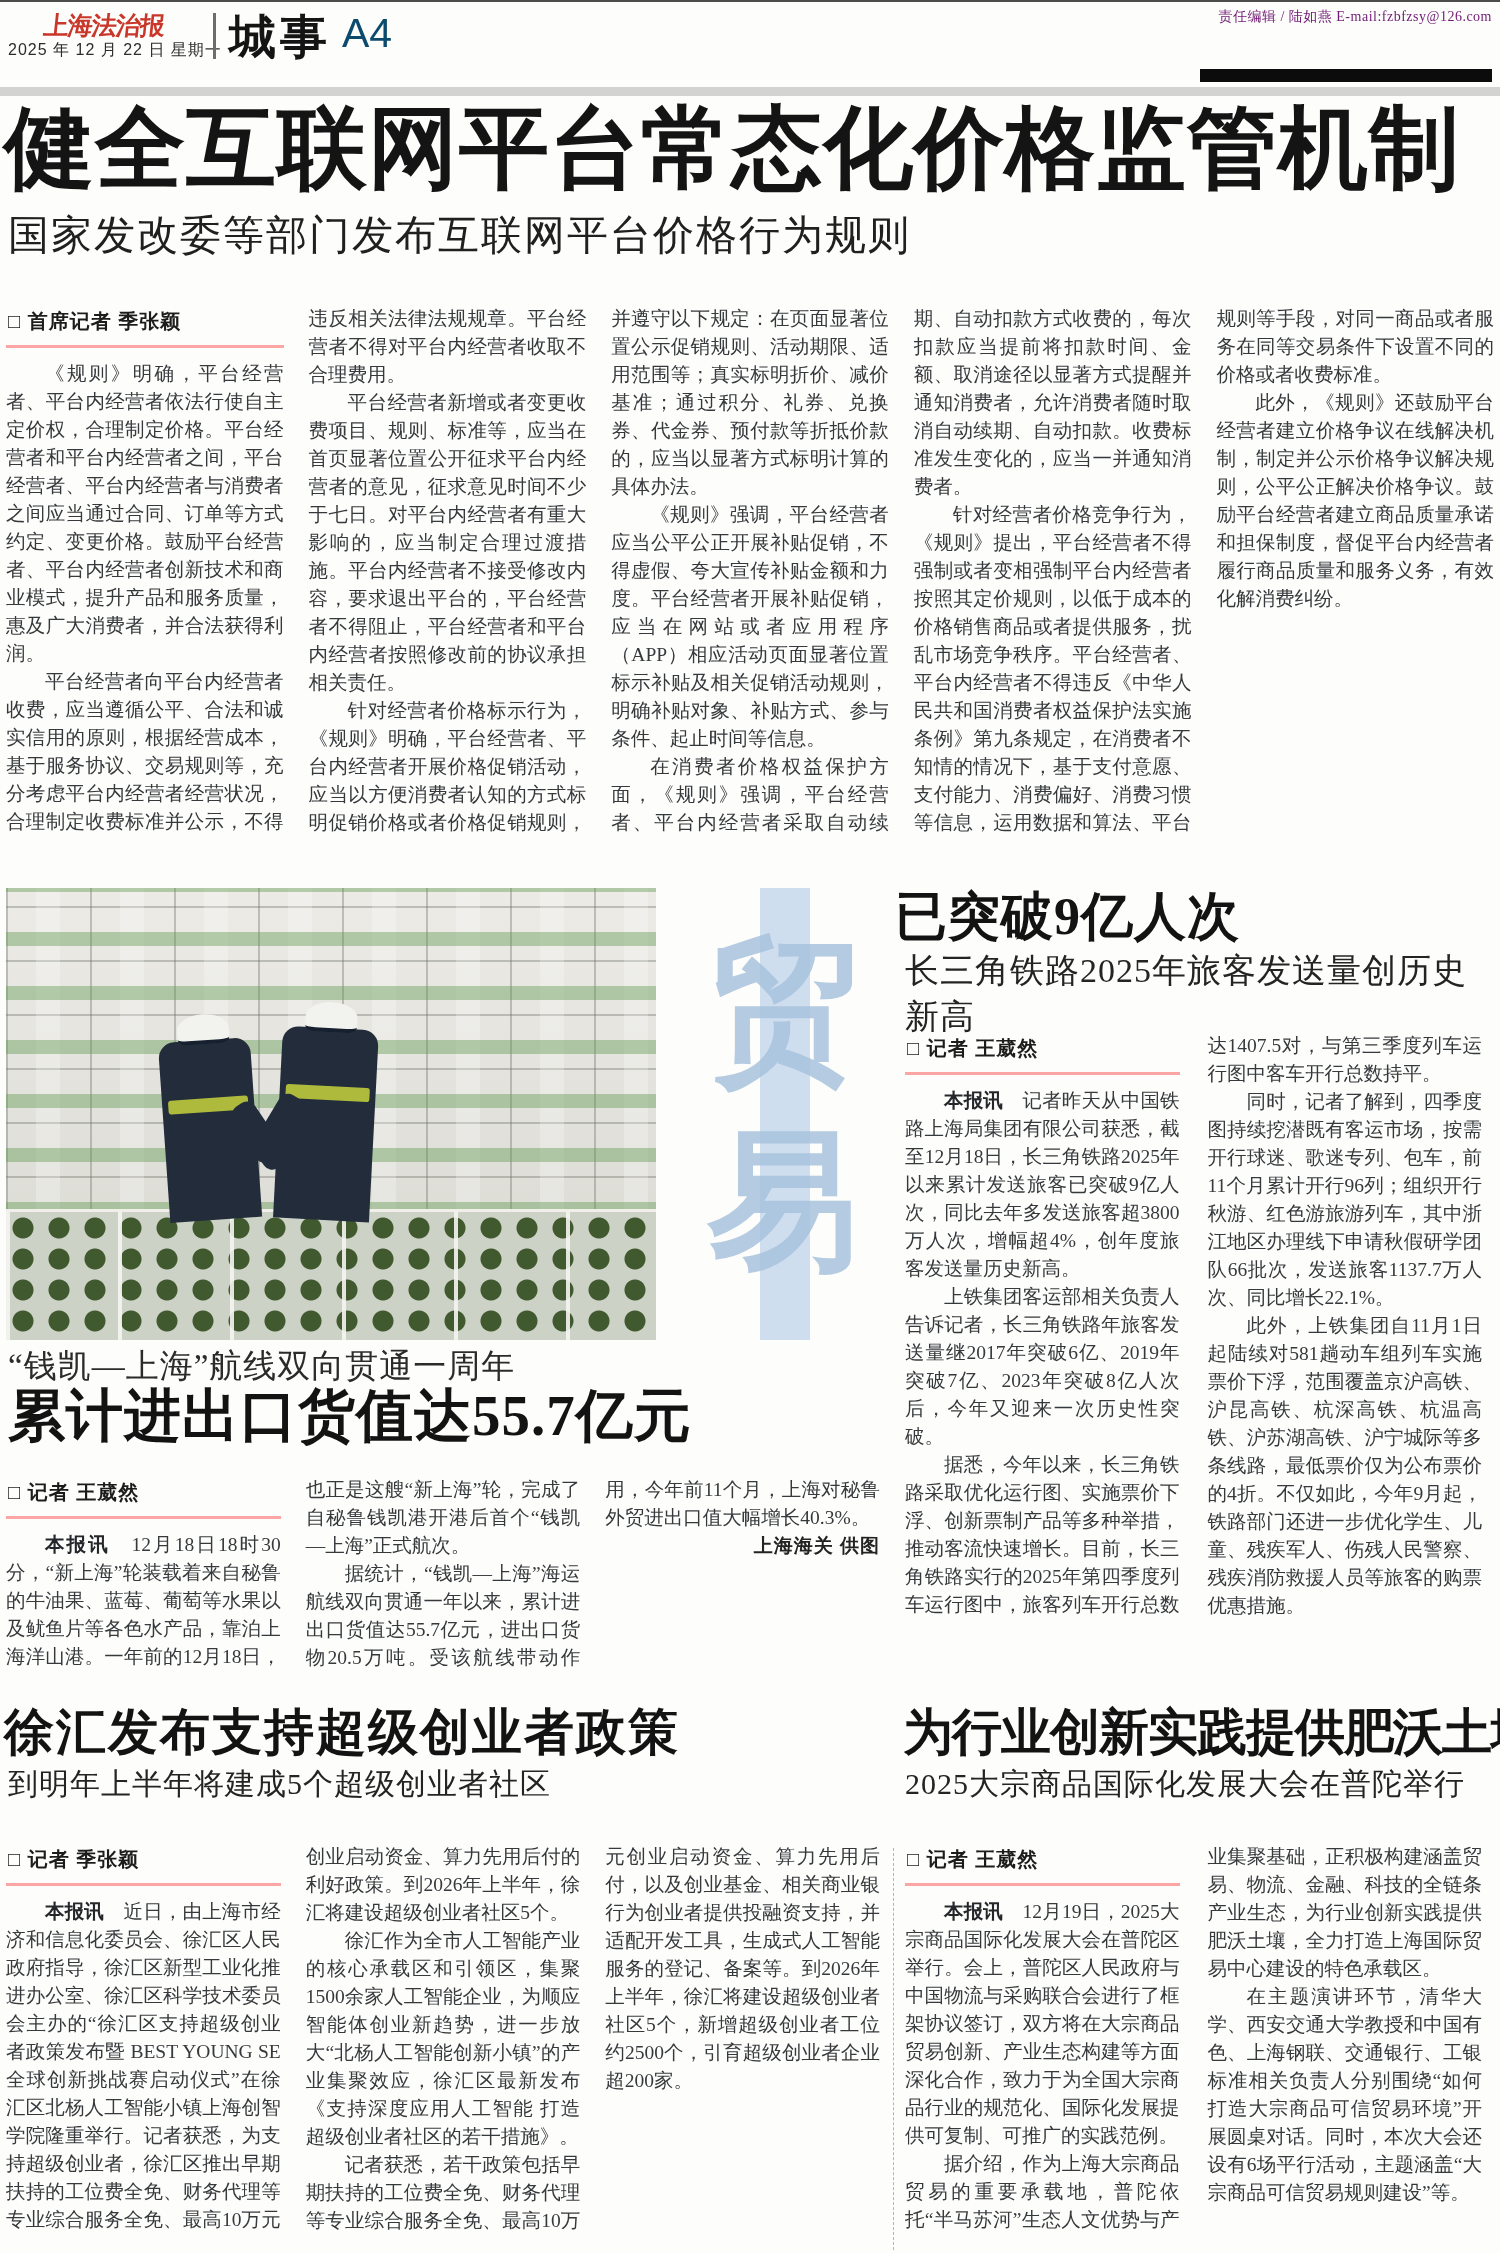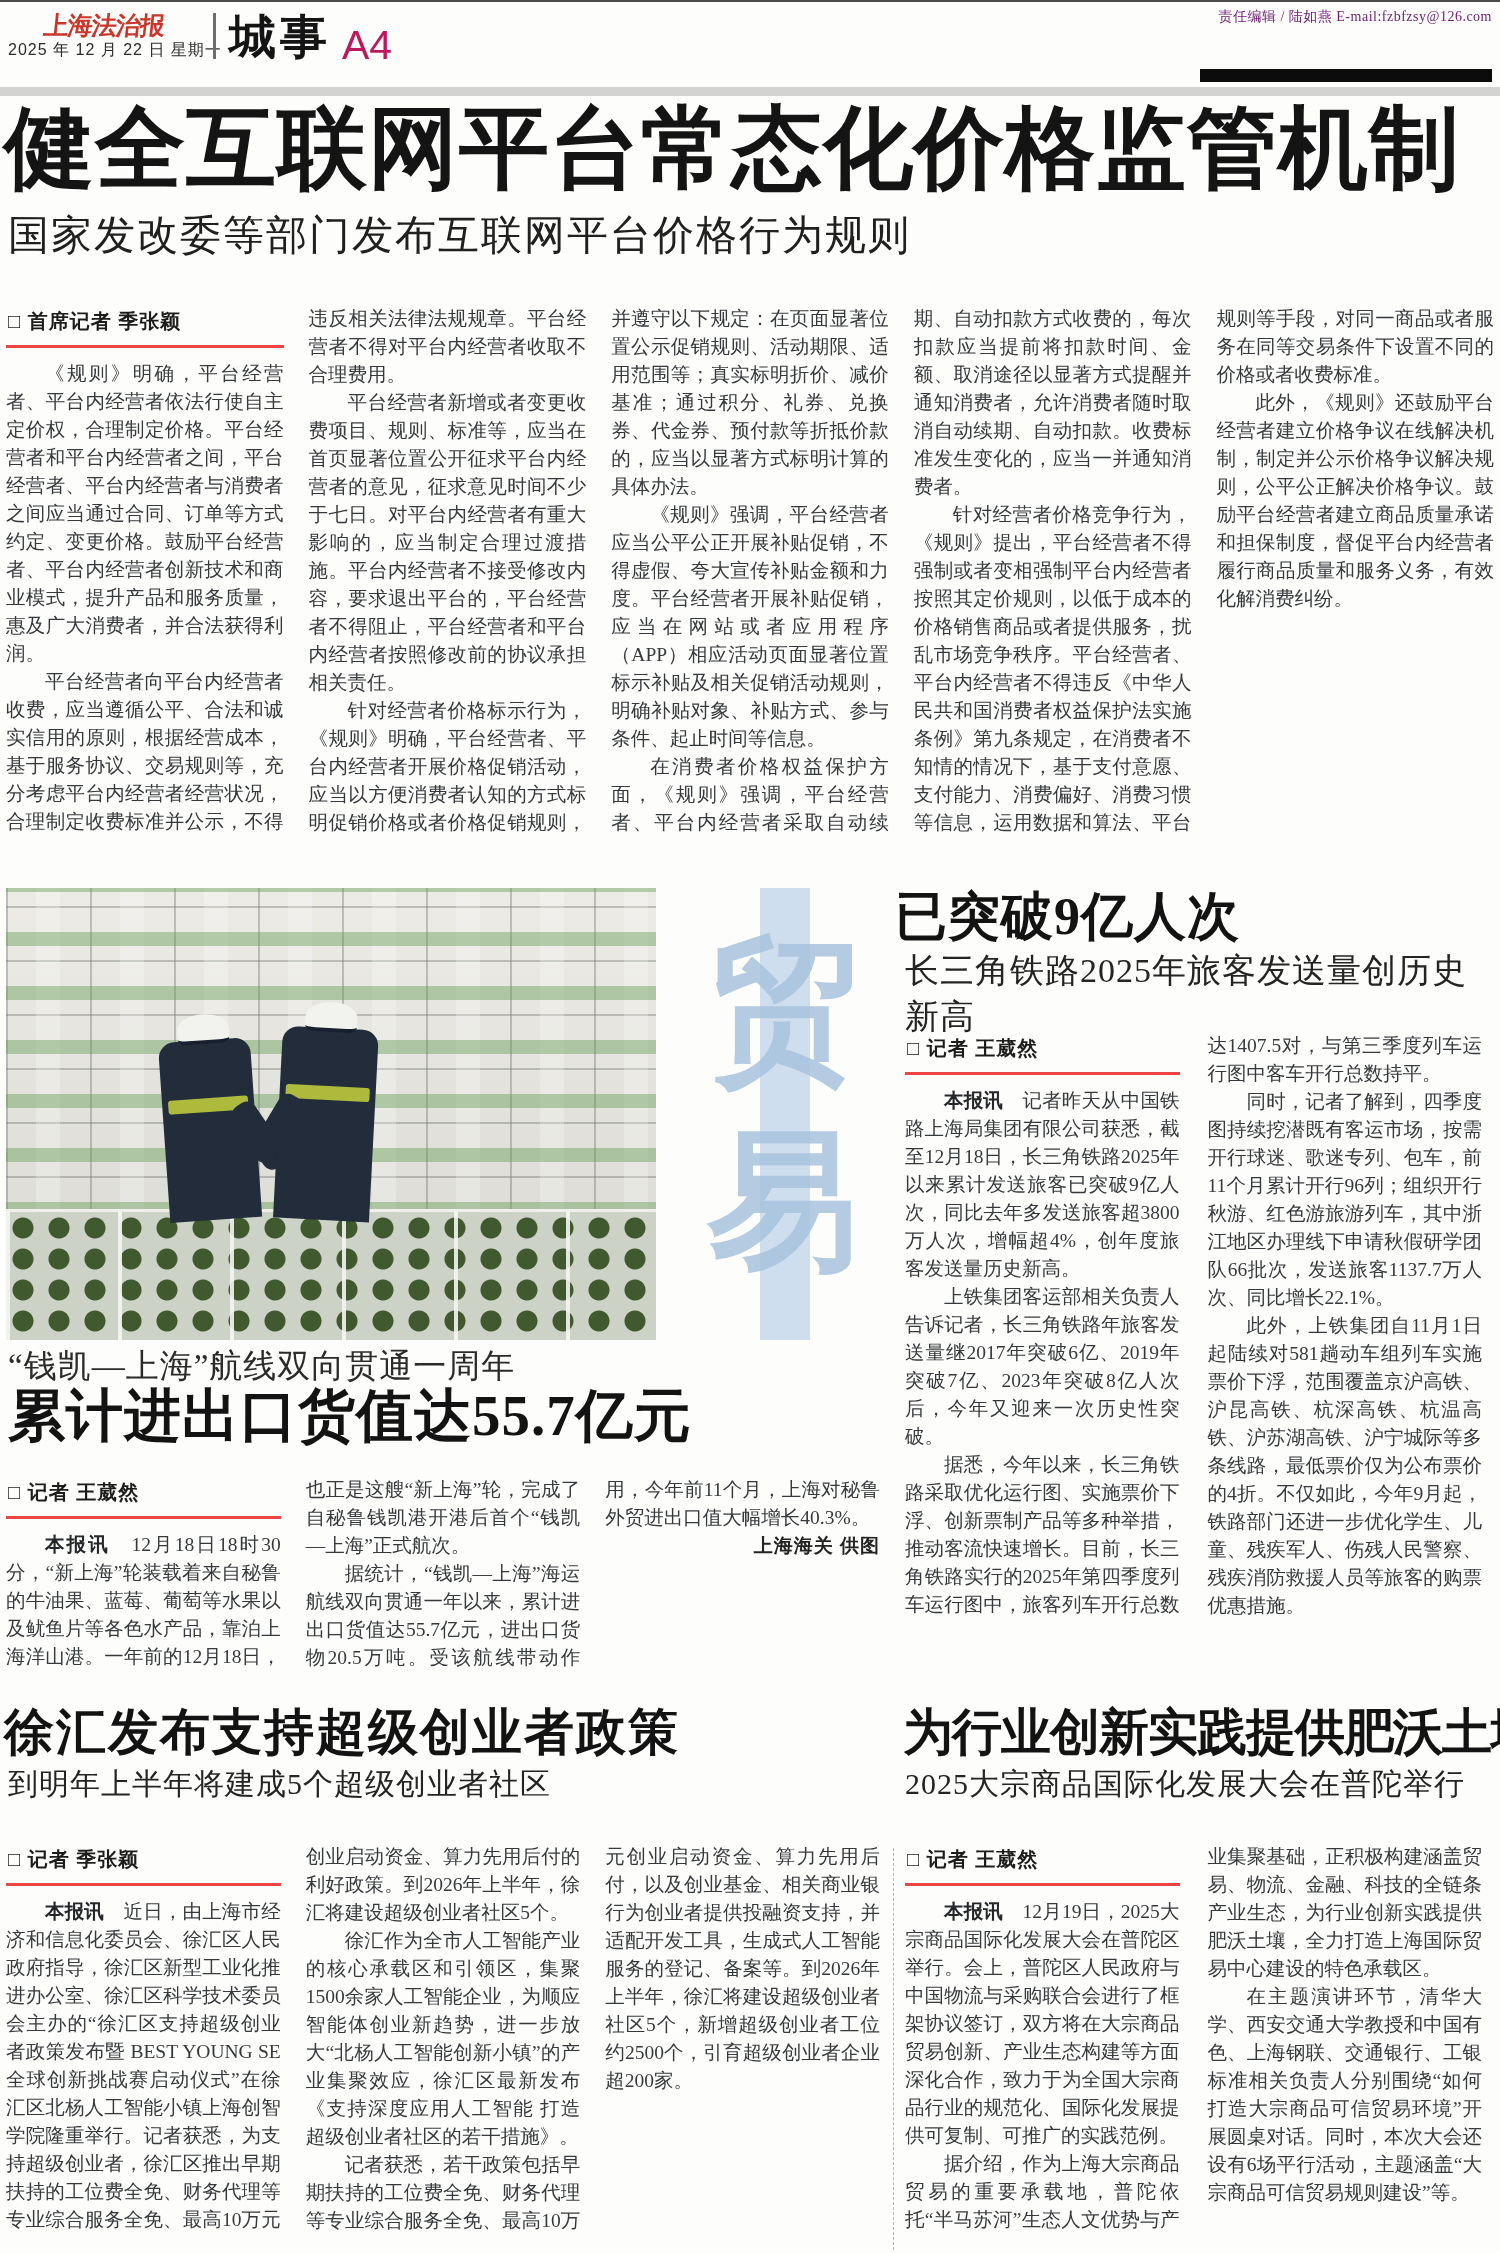--- a/index.html
+++ b/index.html
@@ -7,21 +7,21 @@
         font-family:"Liberation Serif","DejaVu Serif",serif;color:#34373a;overflow:hidden;}
   .sans{font-family:"Liberation Sans","DejaVu Sans",sans-serif;}
 
   
   .topline{position:absolute;left:0;top:0;width:1500px;height:2px;background:#4c4c4c;}
   .masthead{position:absolute;left:44px;top:9px;font-size:25px;font-weight:bold;color:#c9372b;
             letter-spacing:-1px;transform:skewX(-6deg);white-space:nowrap;}
   .dateline{position:absolute;left:8px;top:40px;font-size:16px;color:#2c2c2c;letter-spacing:1px;white-space:nowrap;}
   .head-vbar{position:absolute;left:213px;top:13px;width:3px;height:46px;background:#6d6d6d;}
   .section-title{position:absolute;left:229px;top:6px;font-size:47px;font-weight:bold;color:#141414;letter-spacing:4px;}
-  .page-no{position:absolute;left:342px;top:22px;font-size:41px;color:#be185d;font-weight:400;}
+  .page-no{position:absolute;left:342px;top:10px;font-size:41px;color:#0c4a6e;font-weight:400;}
   .editor-line{position:absolute;right:8px;top:8px;font-size:14px;color:#701a75;letter-spacing:.5px;}
   .editor-bar{position:absolute;left:1200px;top:69px;width:292px;height:13px;background:#0c0c0c;}
   .gray-band{position:absolute;left:0;top:87px;width:1500px;height:9px;background:#d3d3d2;}
 
   
   .lead-headline{position:absolute;left:4px;top:96px;width:1492px;font-size:90px;line-height:106px;
                  font-weight:bold;color:#141414;letter-spacing:1px;white-space:nowrap;}
   .lead-subhead{position:absolute;left:8px;top:208px;font-size:41px;color:#202020;letter-spacing:2px;white-space:nowrap;}
 
   .a2-headline{position:absolute;left:895px;top:882px;font-size:52px;font-weight:bold;color:#131313;letter-spacing:1px;}
@@ -40,21 +40,21 @@
              column-fill:auto;overflow:hidden;}
   .body-cols p{margin:0;text-indent:2em;}
   .body-cols p b{font-weight:bold;color:#24262a;}
   #lead-body{left:6px;top:305px;width:1488px;height:542px;column-count:5;column-gap:25px;}
   #rail-body{left:905px;top:1032px;width:577px;height:620px;column-count:2;column-gap:28px;}
   #port-body{left:6px;top:1476px;width:874px;height:205px;column-count:3;column-gap:25px;}
   #xuhui-body{left:6px;top:1843px;width:874px;height:410px;column-count:3;column-gap:25px;}
   #commodity-body{left:905px;top:1843px;width:577px;height:410px;column-count:2;column-gap:28px;}
 
   .byline{font-family:"Liberation Sans","DejaVu Sans",sans-serif;font-size:20px;font-weight:bold;
-          color:#1c1c1c;text-indent:0;padding:2px 0 10px 2px;border-bottom:3px solid #ef4444;
+          color:#1c1c1c;text-indent:0;padding:2px 0 10px 2px;border-bottom:3px solid #fca5a5;
           margin-bottom:12px;break-inside:avoid;letter-spacing:1px;}
   .credit{float:right;font-weight:bold;font-family:"Liberation Sans","DejaVu Sans",sans-serif;
           font-size:19px;color:#232323;letter-spacing:1px;}
 
   .vrule-dashed{position:absolute;left:893px;top:1848px;height:402px;width:0;border-left:1px dashed #b3b3b3;}
 
   
   .photo{position:absolute;left:6px;top:888px;width:650px;height:452px;overflow:hidden;background:#dfe0da;}
   .photo .crates-bg{position:absolute;inset:0;
      background:

